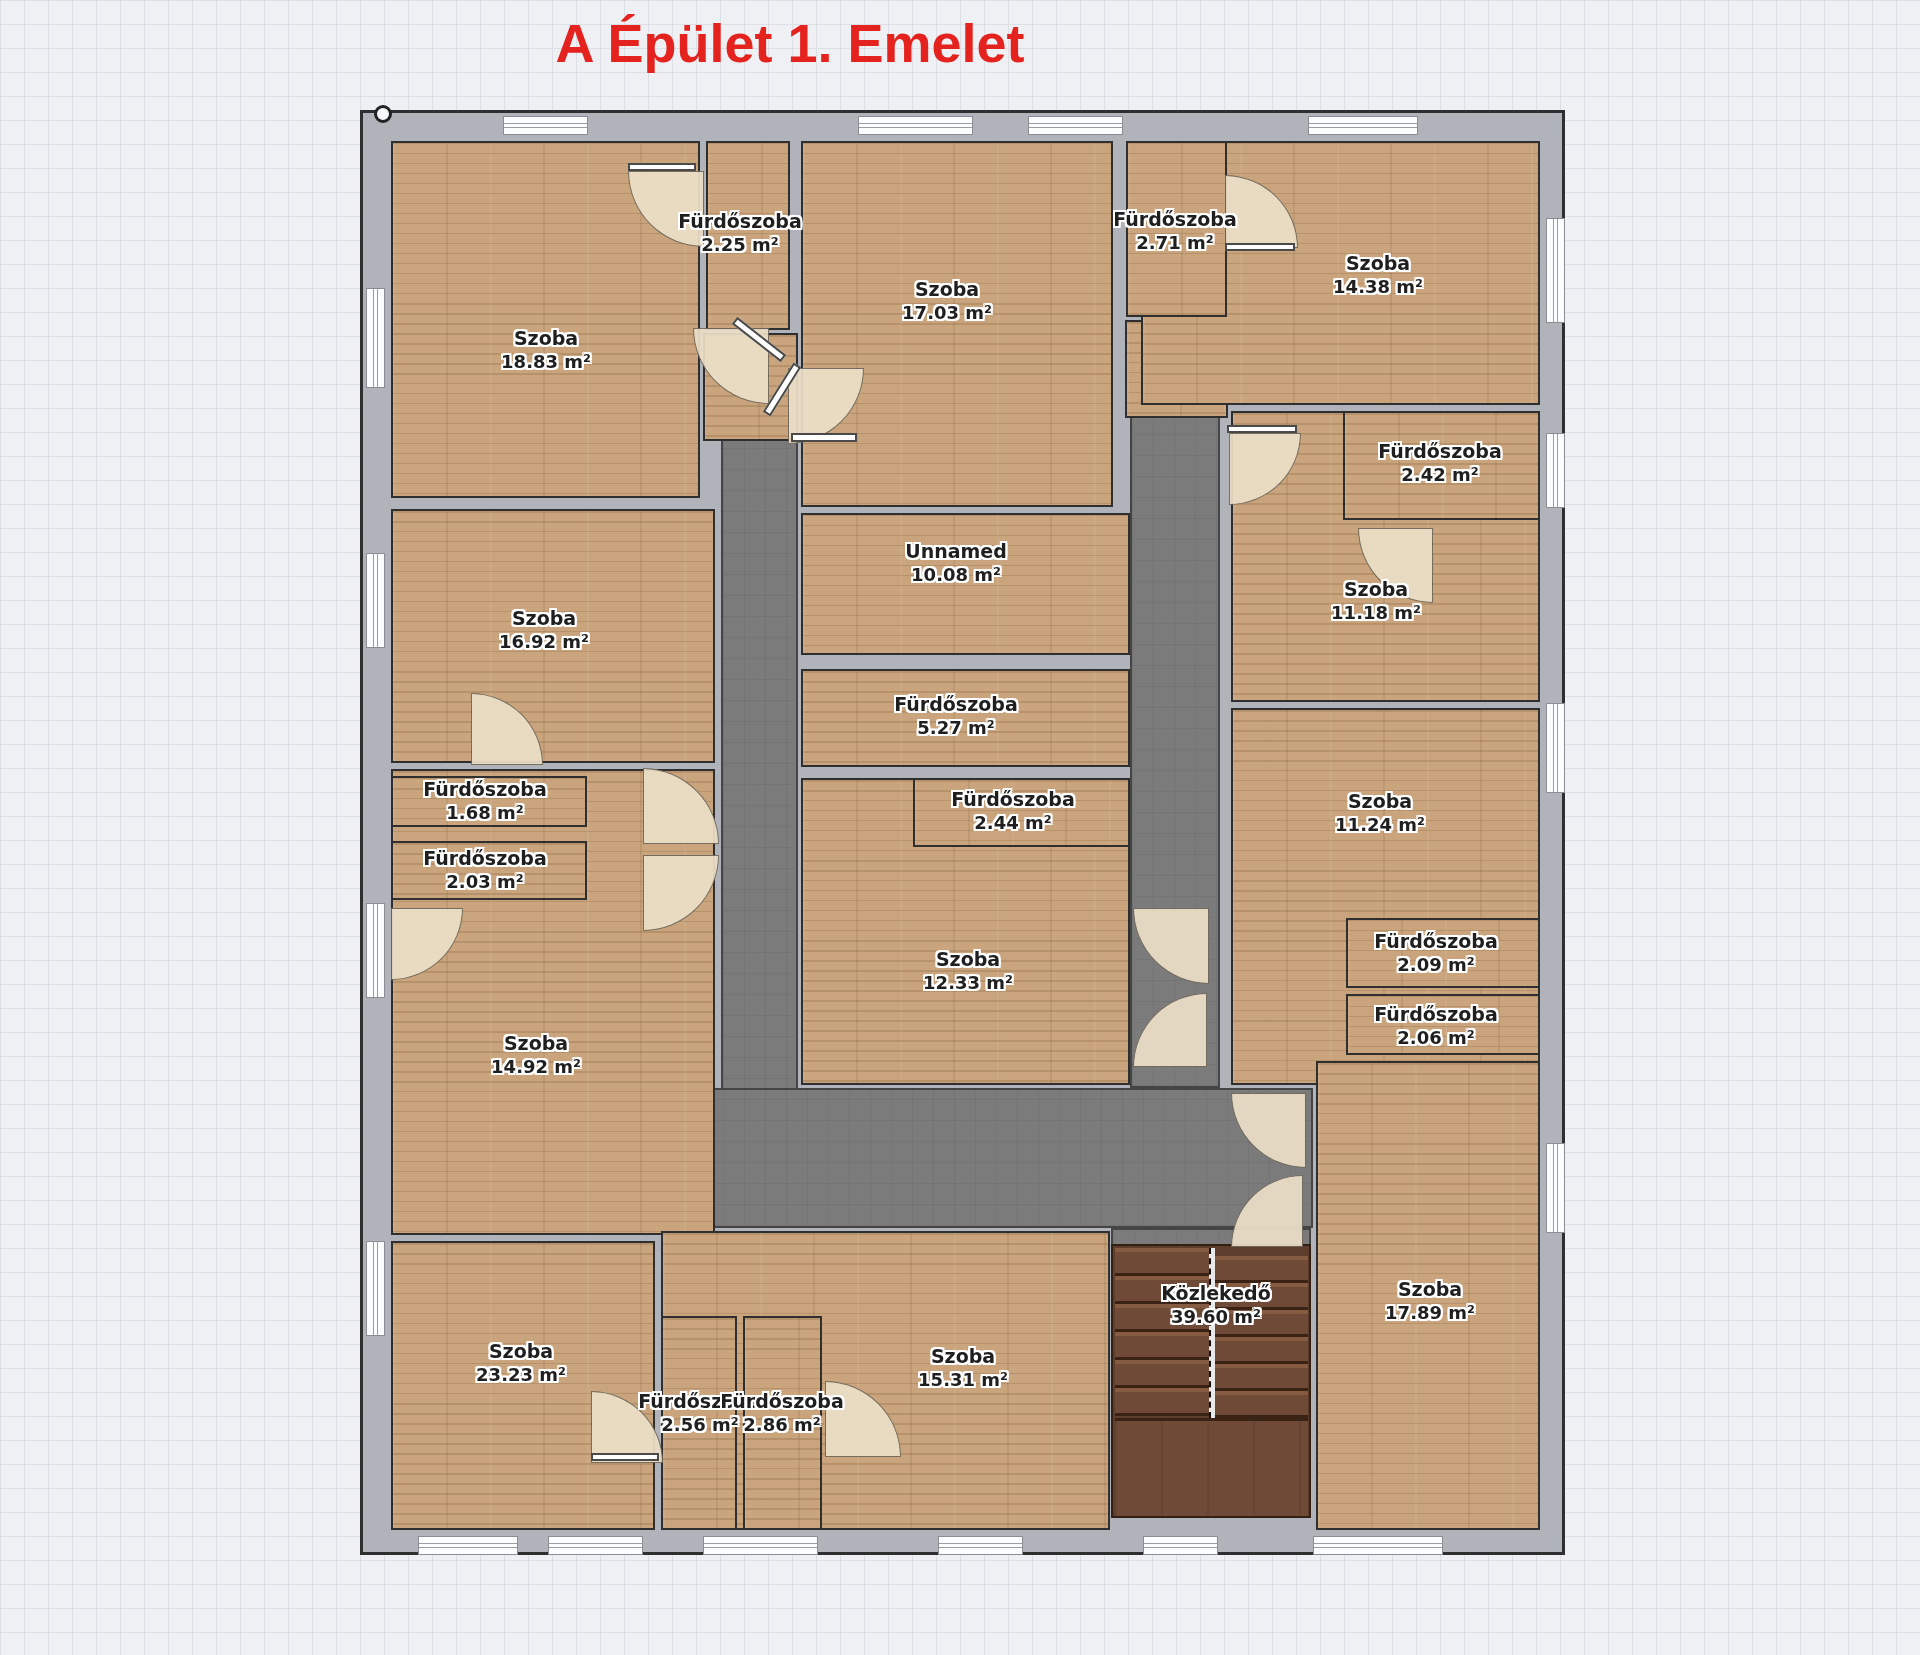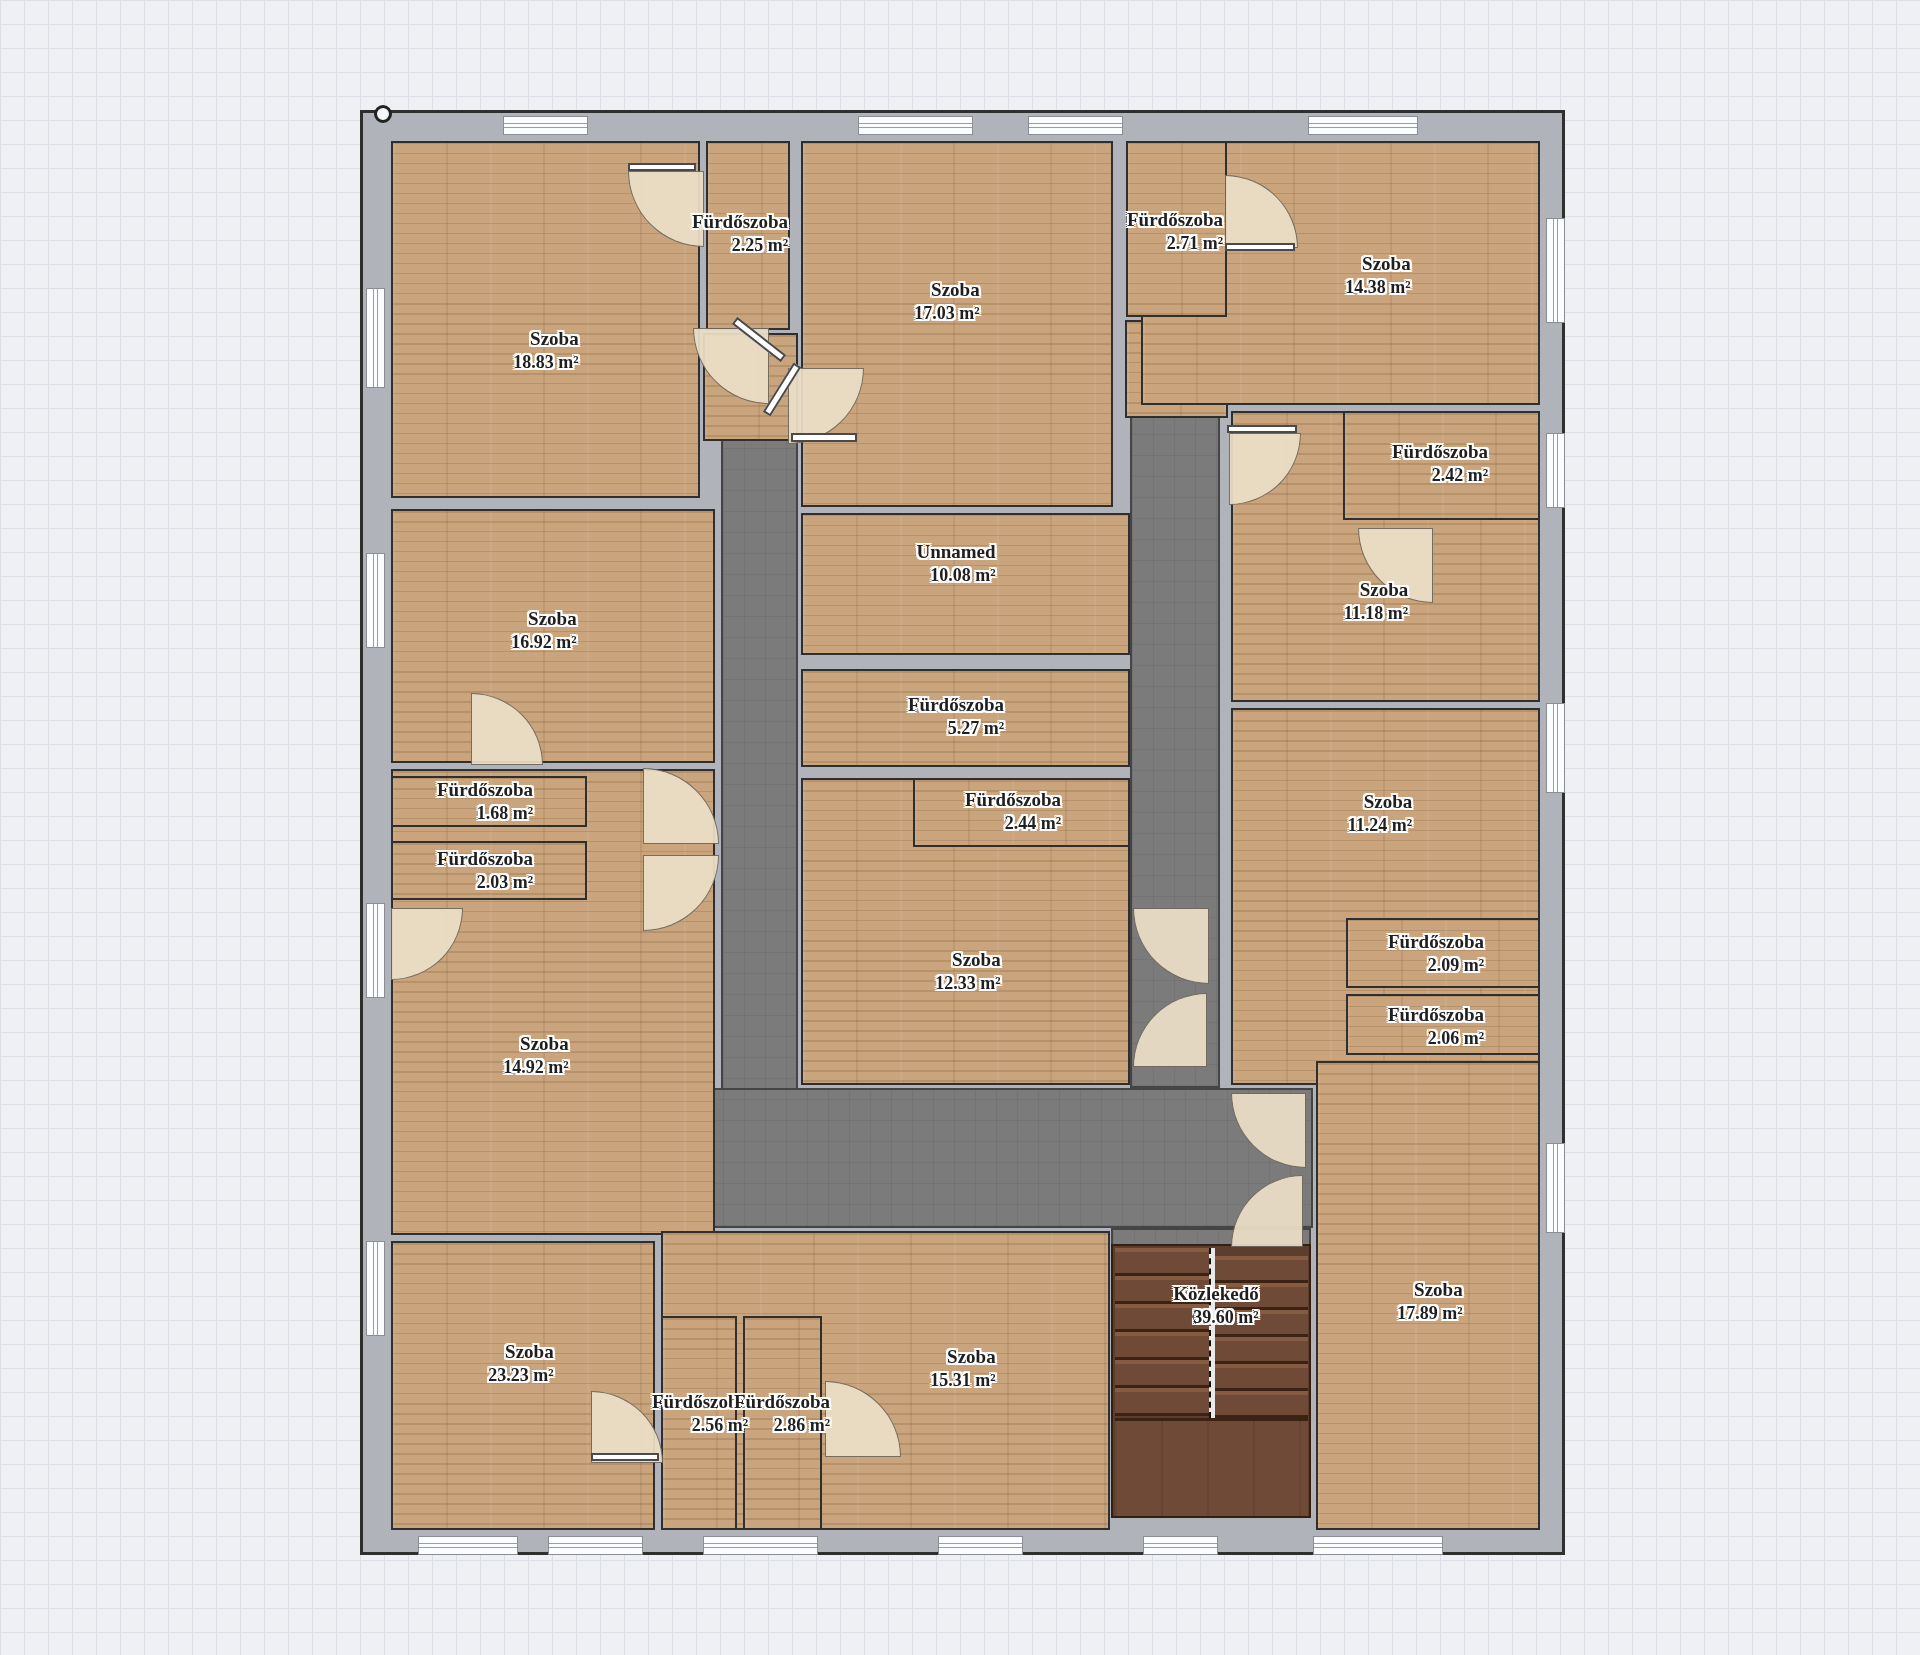--- a/index.html
+++ b/index.html
@@ -76,24 +76,23 @@
   .win{
     position:absolute;box-sizing:border-box;background:#fbfcfd;
     border:1px solid #8a8d93;
   }
   .win.h{background-image:linear-gradient(#9a9da3,#9a9da3),linear-gradient(#9a9da3,#9a9da3);
     background-repeat:no-repeat;background-size:100% 1px,100% 1px;background-position:0 35%,0 65%;}
   .win.v{background-image:linear-gradient(90deg,#9a9da3,#9a9da3),linear-gradient(90deg,#9a9da3,#9a9da3);
     background-repeat:no-repeat;background-size:1px 100%,1px 100%;background-position:35% 0,65% 0;}
   .rlabel{
     position:absolute;transform:translate(-50%,-50%);
-    text-align:right;white-space:nowrap;line-height:1.25;
+    text-align:center;white-space:nowrap;line-height:1.25;
     color:var(--label,#1f1f1f);font-weight:bold;z-index:10;
     text-shadow:-2px -2px 0 #fff,2px -2px 0 #fff,-2px 2px 0 #fff,2px 2px 0 #fff,0 -2px 0 #fff,0 2px 0 #fff,-2px 0 0 #fff,2px 0 0 #fff;
-    font-family:Liberation Serif, serif;
   }
   .rname{display:block;font-size:19px;}
   .rarea{display:block;font-size:18px;}
   .marker{
     position:absolute;width:18px;height:18px;border-radius:50%;
     background:#f6f7f9;border:3px solid #222;box-sizing:border-box;z-index:12;
   }
   .watermark{position:absolute;left:1432px;top:1488px;width:470px;height:150px;z-index:50;color:rgba(255,255,255,0.9);}
   .wm-shape{position:absolute;background:rgba(255,255,255,0.9);}
   .wm-a{left:36px;top:8px;width:50px;height:68px;clip-path:polygon(0 26%,100% 0,100% 74%,0 100%);}
@@ -107,20 +106,21 @@
   .wm-sub{
     position:absolute;left:132px;top:92px;
     font-family:"Liberation Sans","DejaVu Sans",sans-serif;
     font-size:20px;font-weight:400;letter-spacing:14.5px;color:rgba(255,255,255,0.85);
   }
 </style>
 </head>
 <body>
 
 <div class="canvas">
+  <div class="title" style="color: rgb(228, 35, 31);">A Épület 1. Emelet</div>
 
   <div class="plan" id="plan">
       <div class="corr" style="left: 358px; top: 250px; width: 77px; height: 865px;"></div>
       <div class="corr" style="left: 295px; top: 975px; width: 655px; height: 140px;"></div>
       <div class="corr" style="left: 767px; top: 300px; width: 90px; height: 675px;"></div>
       <div class="corr" style="left: 748px; top: 1115px; width: 200px; height: 22px;"></div>
       <div class="stairs" style="left: 748px; top: 1131px; width: 200px; height: 274px;">
         <div class="tread" style="left: 2px; top: 2px; width: 94px; height: 28px;"></div>
         <div class="tread" style="left: 2px; top: 30px; width: 94px; height: 28px;"></div>
         <div class="tread" style="left: 2px; top: 58px; width: 94px; height: 28px;"></div>

